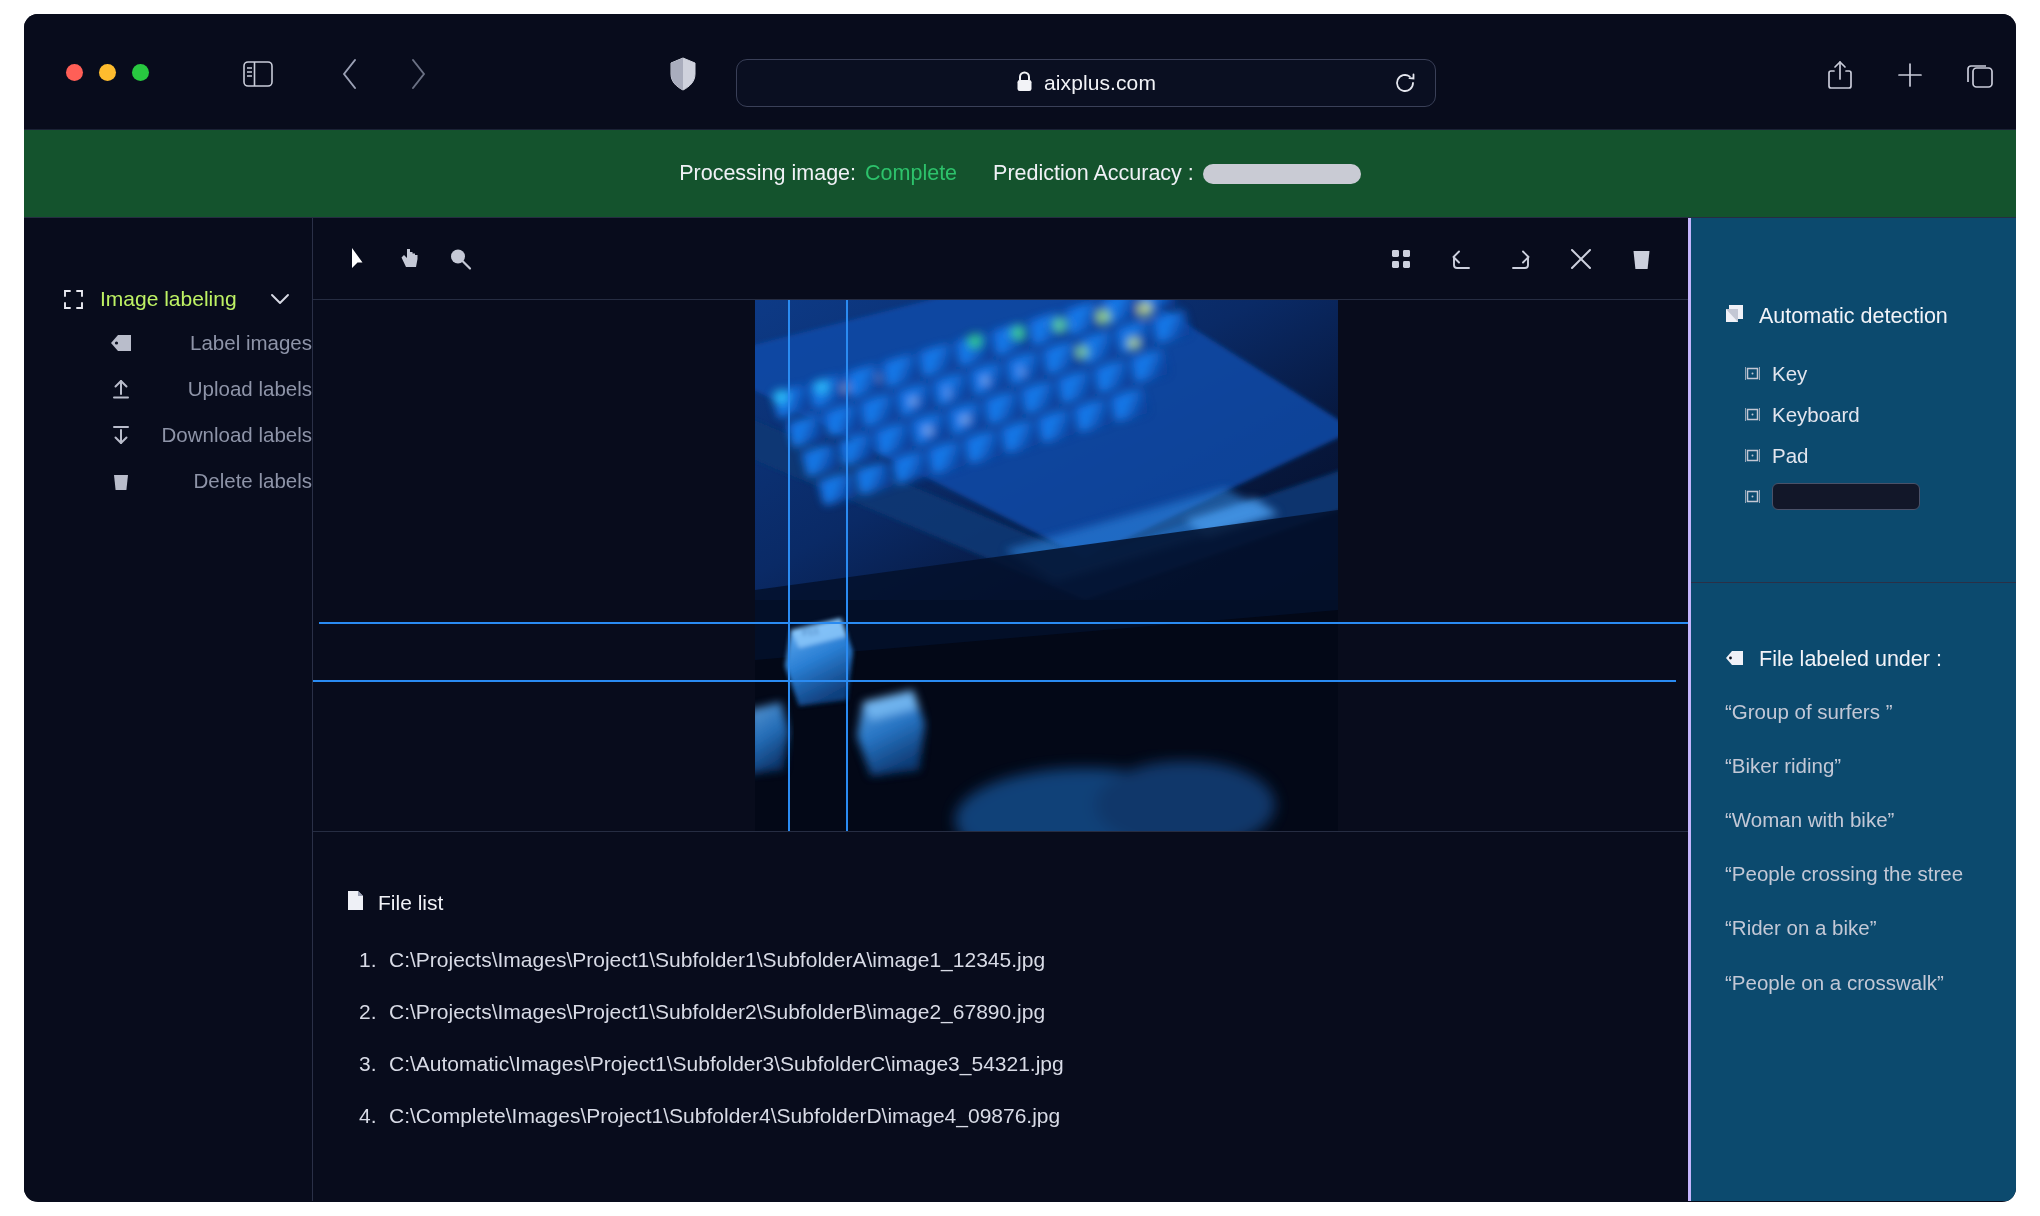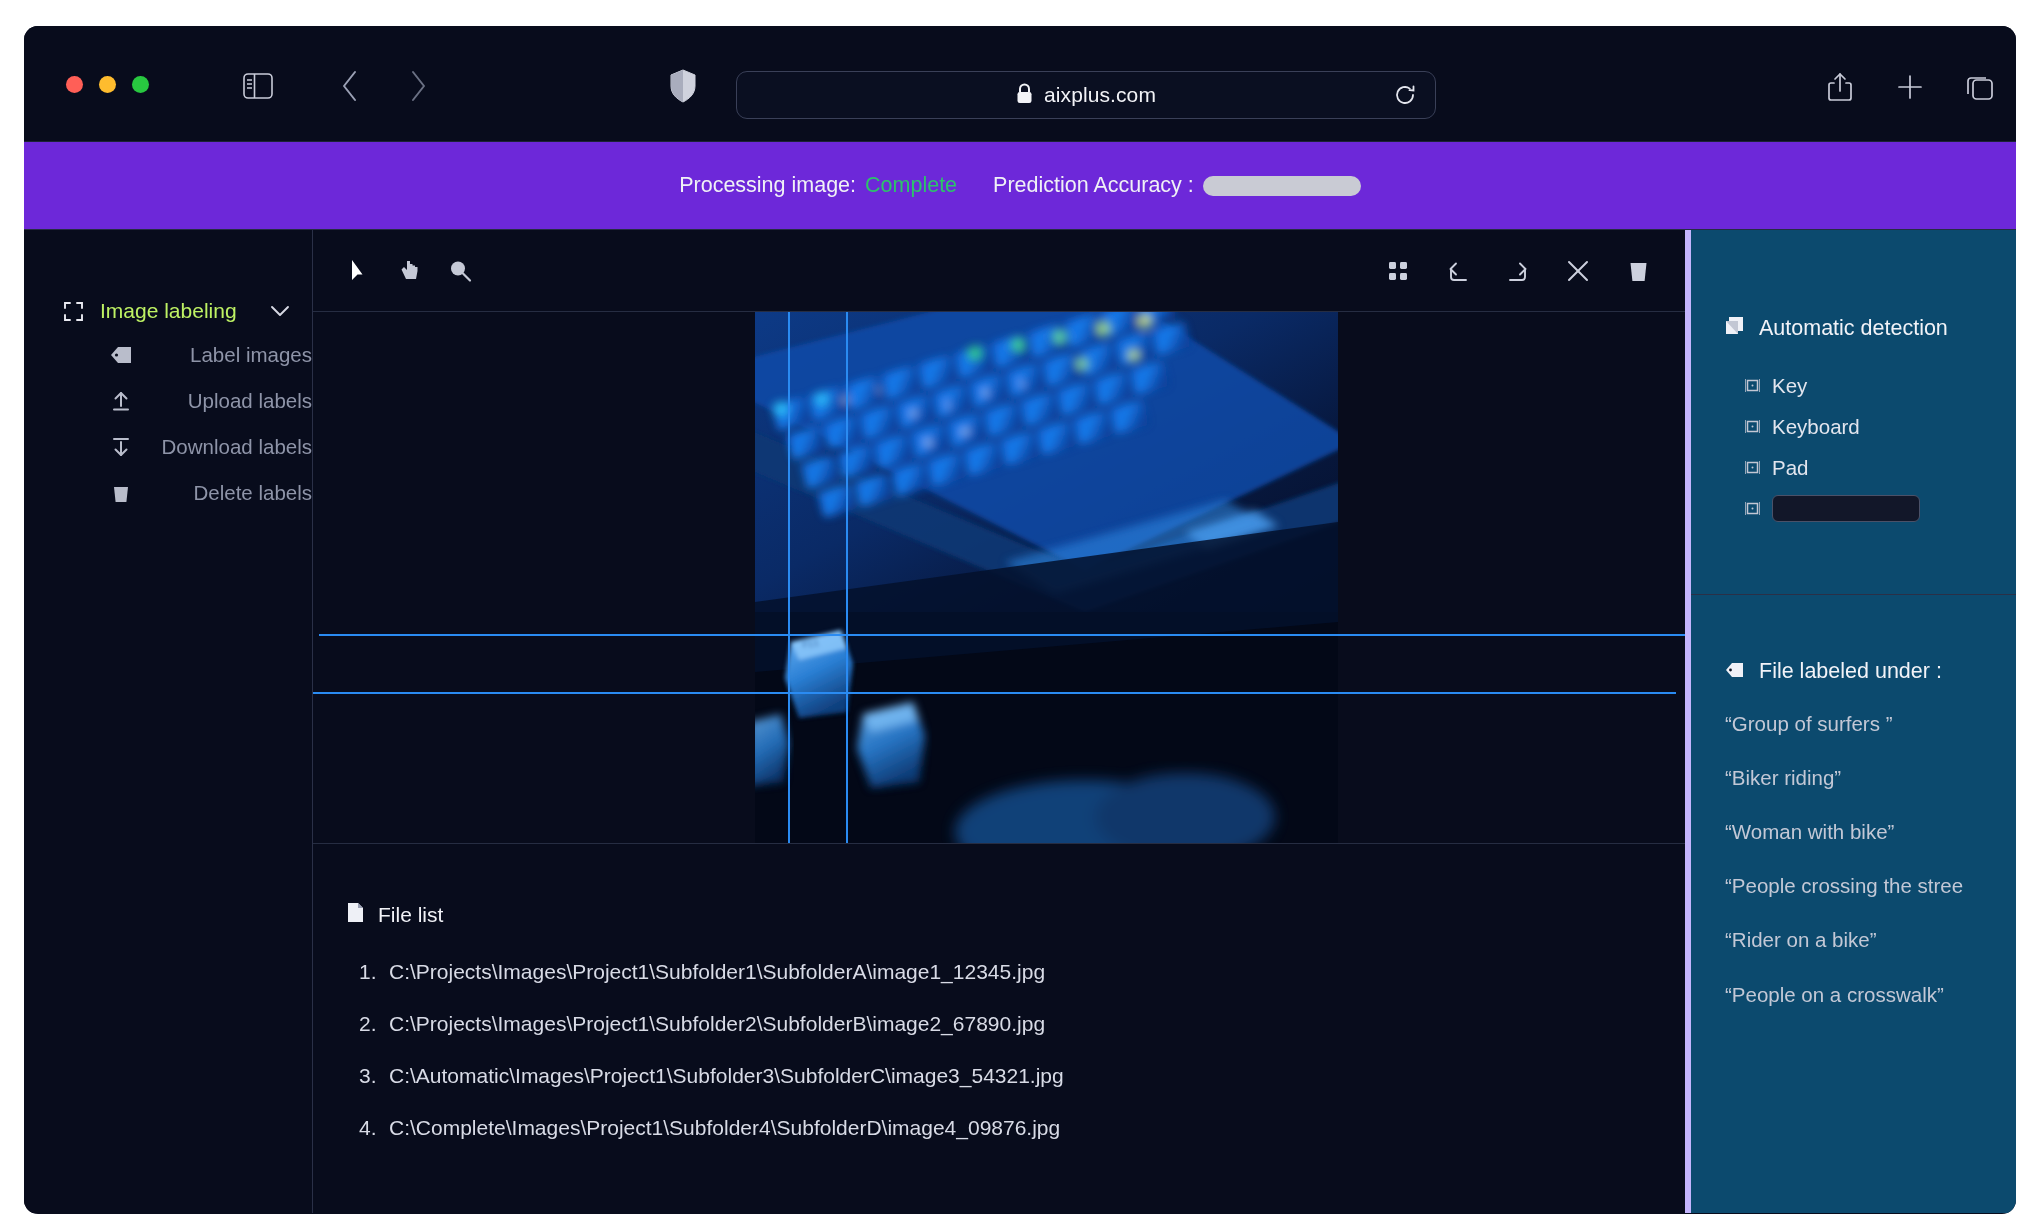--- a/index.html
+++ b/index.html
@@ -4,21 +4,21 @@
 <style>
   * { box-sizing: border-box; margin: 0; padding: 0; }
   html, body {
     width: 2040px; height: 1216px;
     background: #ffffff;
     font-family: "Liberation Sans", sans-serif;
     overflow: hidden;
   }
   .window {
     position: absolute;
-    left: 24px; top: 26px;
+    left: 24px; top: 14px;
     width: 1992px; height: 1188px;
     background: #080c1c;
     border-radius: 14px;
     overflow: hidden;
   }
 
   
   .chrome {
     position: relative;
     height: 116px;
@@ -62,21 +62,21 @@
   }
   .reload-btn {
     position: absolute; right: 18px; top: 50%;
     transform: translateY(-50%);
     width: 24px; height: 24px; color: #e4e6ee;
   }
 
   
   .statusbar {
     height: 88px;
-    background: #6d28d9;
+    background: #14532d;
     display: flex; align-items: center; justify-content: center;
     gap: 36px;
     border-bottom: 1px solid #262d42;
   }
   .status-group { display: flex; align-items: center; gap: 9px; }
   .status-label { color: #f0f1f6; font-size: 21.5px; }
   .status-value { color: #2dc26b; font-size: 21.5px; }
   .progress-track {
     width: 158px; height: 20px;
     border-radius: 10px;
@@ -126,21 +126,21 @@
     position: absolute; left: 86px;
     display: flex; align-items: center; justify-content: center;
     width: 22px; color: #b9bdcb;
   }
   .side-item .si-label { margin-left: 35px; }
 
   
   .center {
     flex: 1 1 auto;
     background: #080c1c;
-    border-right: 6px solid #c4b5fd;
+    border-right: 3px solid #c4b5fd;
     display: flex; flex-direction: column;
     position: relative;
     min-width: 0;
   }
   .toolbar {
     height: 82px;
     border-bottom: 1px solid #262d42;
     display: flex; align-items: center;
     padding: 0 34px 0 34px;
     position: relative;

